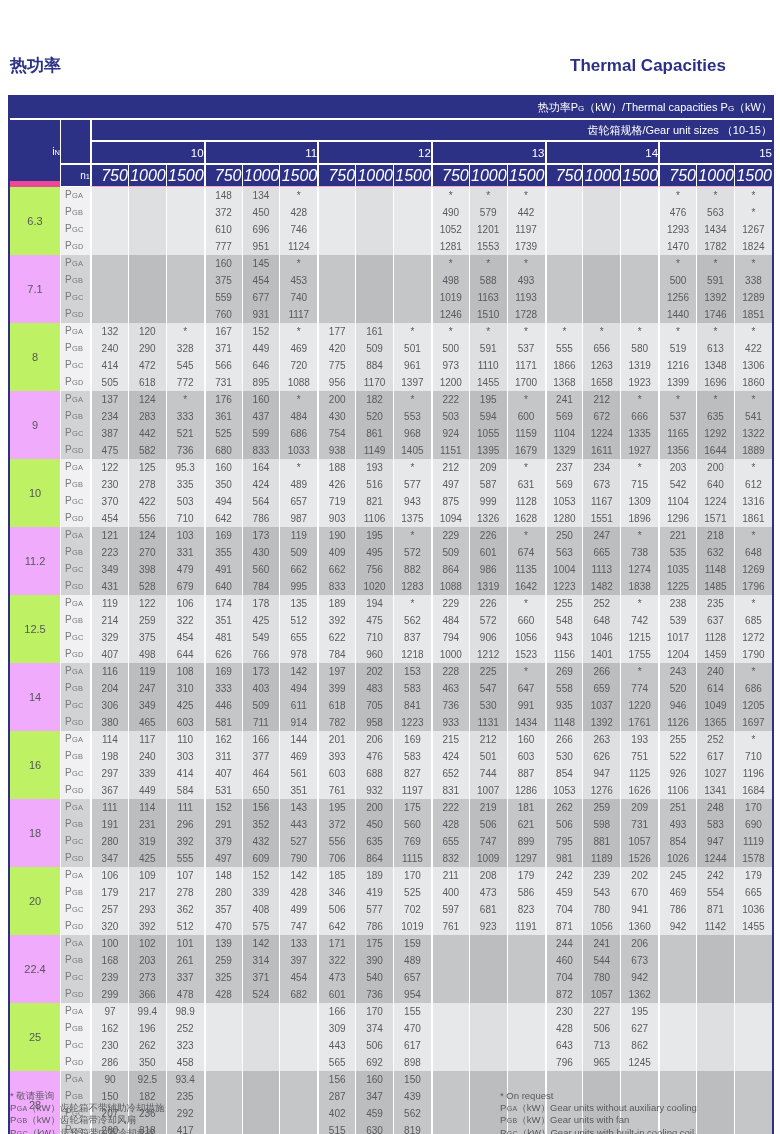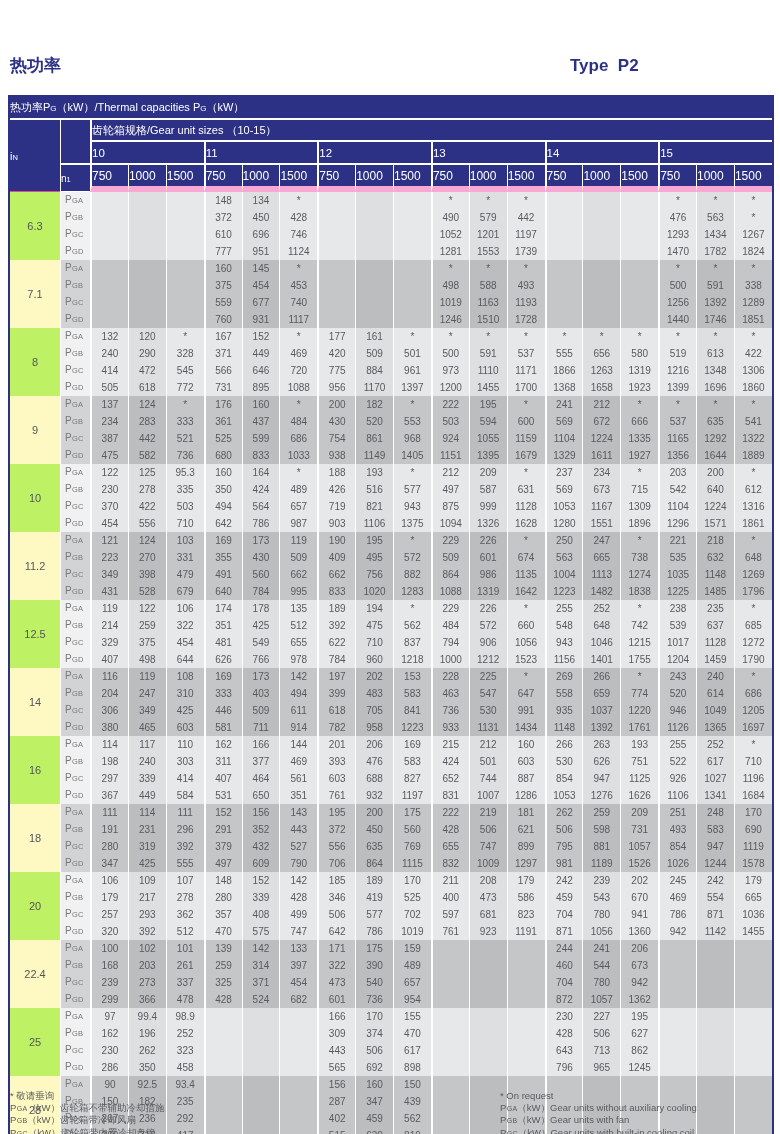--- a/index.html
+++ b/index.html
@@ -7,60 +7,61 @@
        font-family:"Liberation Sans","DejaVu Sans",sans-serif;}
   .hdr-block{position:absolute;top:6px;color:#2d3185;font-weight:bold;
              font-size:17px;line-height:24px;white-space:pre;}
   .hdr-cn{left:10px;}
   .hdr-en{left:570px;}
   .table-wrap{position:absolute;left:8px;top:95px;width:762px;
               border:2px solid #2d3185;border-bottom:4px solid #2d3185;}
   table{border-collapse:separate;border-spacing:0;table-layout:fixed;width:100%;}
   td{padding:0;margin:0;vertical-align:middle;}
   
-  thead td{background:#2d3185;color:#ffffff;text-align:left;font-weight:normal;}
+  thead td{background:#2d3185;color:#ffffff;text-align:right;font-weight:normal;}
   .tt{height:21px;font-size:11px;border-bottom:2px solid #fff;}
   .gearh{height:20px;font-size:11px;border-bottom:2px solid #fff;border-left:2px solid #fff;}
   .blankh{border-left:1px solid #fff;border-bottom:2px solid #fff;}
-  .inh{font-size:11px;border-bottom:1px solid #ec4899;}
+  .inh{font-size:11px;border-bottom:6px solid #ec4899;}
   .sizeh{height:21px;font-size:11.5px;border-bottom:2px solid #fff;border-left:2px solid #fff;}
   .n1h{height:21px;font-size:10px;border-left:1px solid #fff;border-bottom:1px solid #fff;}
-  .spd{height:21px;font-size:12px;border-left:1px solid #fff;border-bottom:6px solid #f9a8d4;}
+  .spd{height:21px;font-size:16px;border-left:1px solid #fff;border-bottom:1px solid #f9a8d4;font-style:italic;}
   .sub{font-size:7.5px;}
   .sub1{font-size:8px;}
   
   tbody td{height:16px;line-height:16px;font-size:10px;text-align:center;color:#595a5e;}
   td.inv{font-size:11px;color:#55565a;border-left:0;}
   td.pg{text-align:left;padding-left:4px;color:#77787b;border-left:1px solid #fff;
         font-size:7.5px;letter-spacing:0.3px;}
   td.pg::first-letter{font-size:10px;}
   td.dc{border-left:1px solid #fff;}
   td.gs{border-left:2px solid #fff;}
   
   tr.lb td.dc{background:#e7e8e9;}   tr.lb td.mid{background:#dedfe1;}
   tr.db td.dc{background:#c5c6c8;}   tr.db td.mid{background:#bcbdbf;}
   tr.lb td.pg{background:#f1f1f2;}   tr.db td.pg{background:#d2d3d5;}
-  tr.lb td.inv{background:#bef264;}  tr.db td.inv{background:#fef9c3;margin-left:27px;}
+  tr.lb td.inv{background:#bef264;}  tr.db td.inv{background:#f0abfc;margin-left:27px;}
   
   .footer{position:absolute;top:1090px;left:0;width:780px;font-size:9.5px;
           line-height:11.5px;color:#595a5e;}
   .f-col{position:absolute;top:0;white-space:pre;}
   .f-cn{left:10px;} .f-en{left:500px;}
   .leg-p{display:inline-block;font-size:7px;letter-spacing:0.3px;}
   .leg-p::first-letter{font-size:9.5px;}
 </style>
 </head>
 <body>
 
 <div class="hdr-block hdr-cn">
   <div>热功率</div>
   <div>类型  P2</div>
   <div>规格  10-15</div>
 </div>
 <div class="hdr-block hdr-en">
+  <div>Thermal Capacities</div>
   <div>Type  P2</div>
   <div>Sizes  10-15</div>
 </div>
 
 <div class="table-wrap">
   <table id="cap-table">
       <colgroup>
         <col style="width: 50px;">
         <col style="width: 30px;">
         <col>

